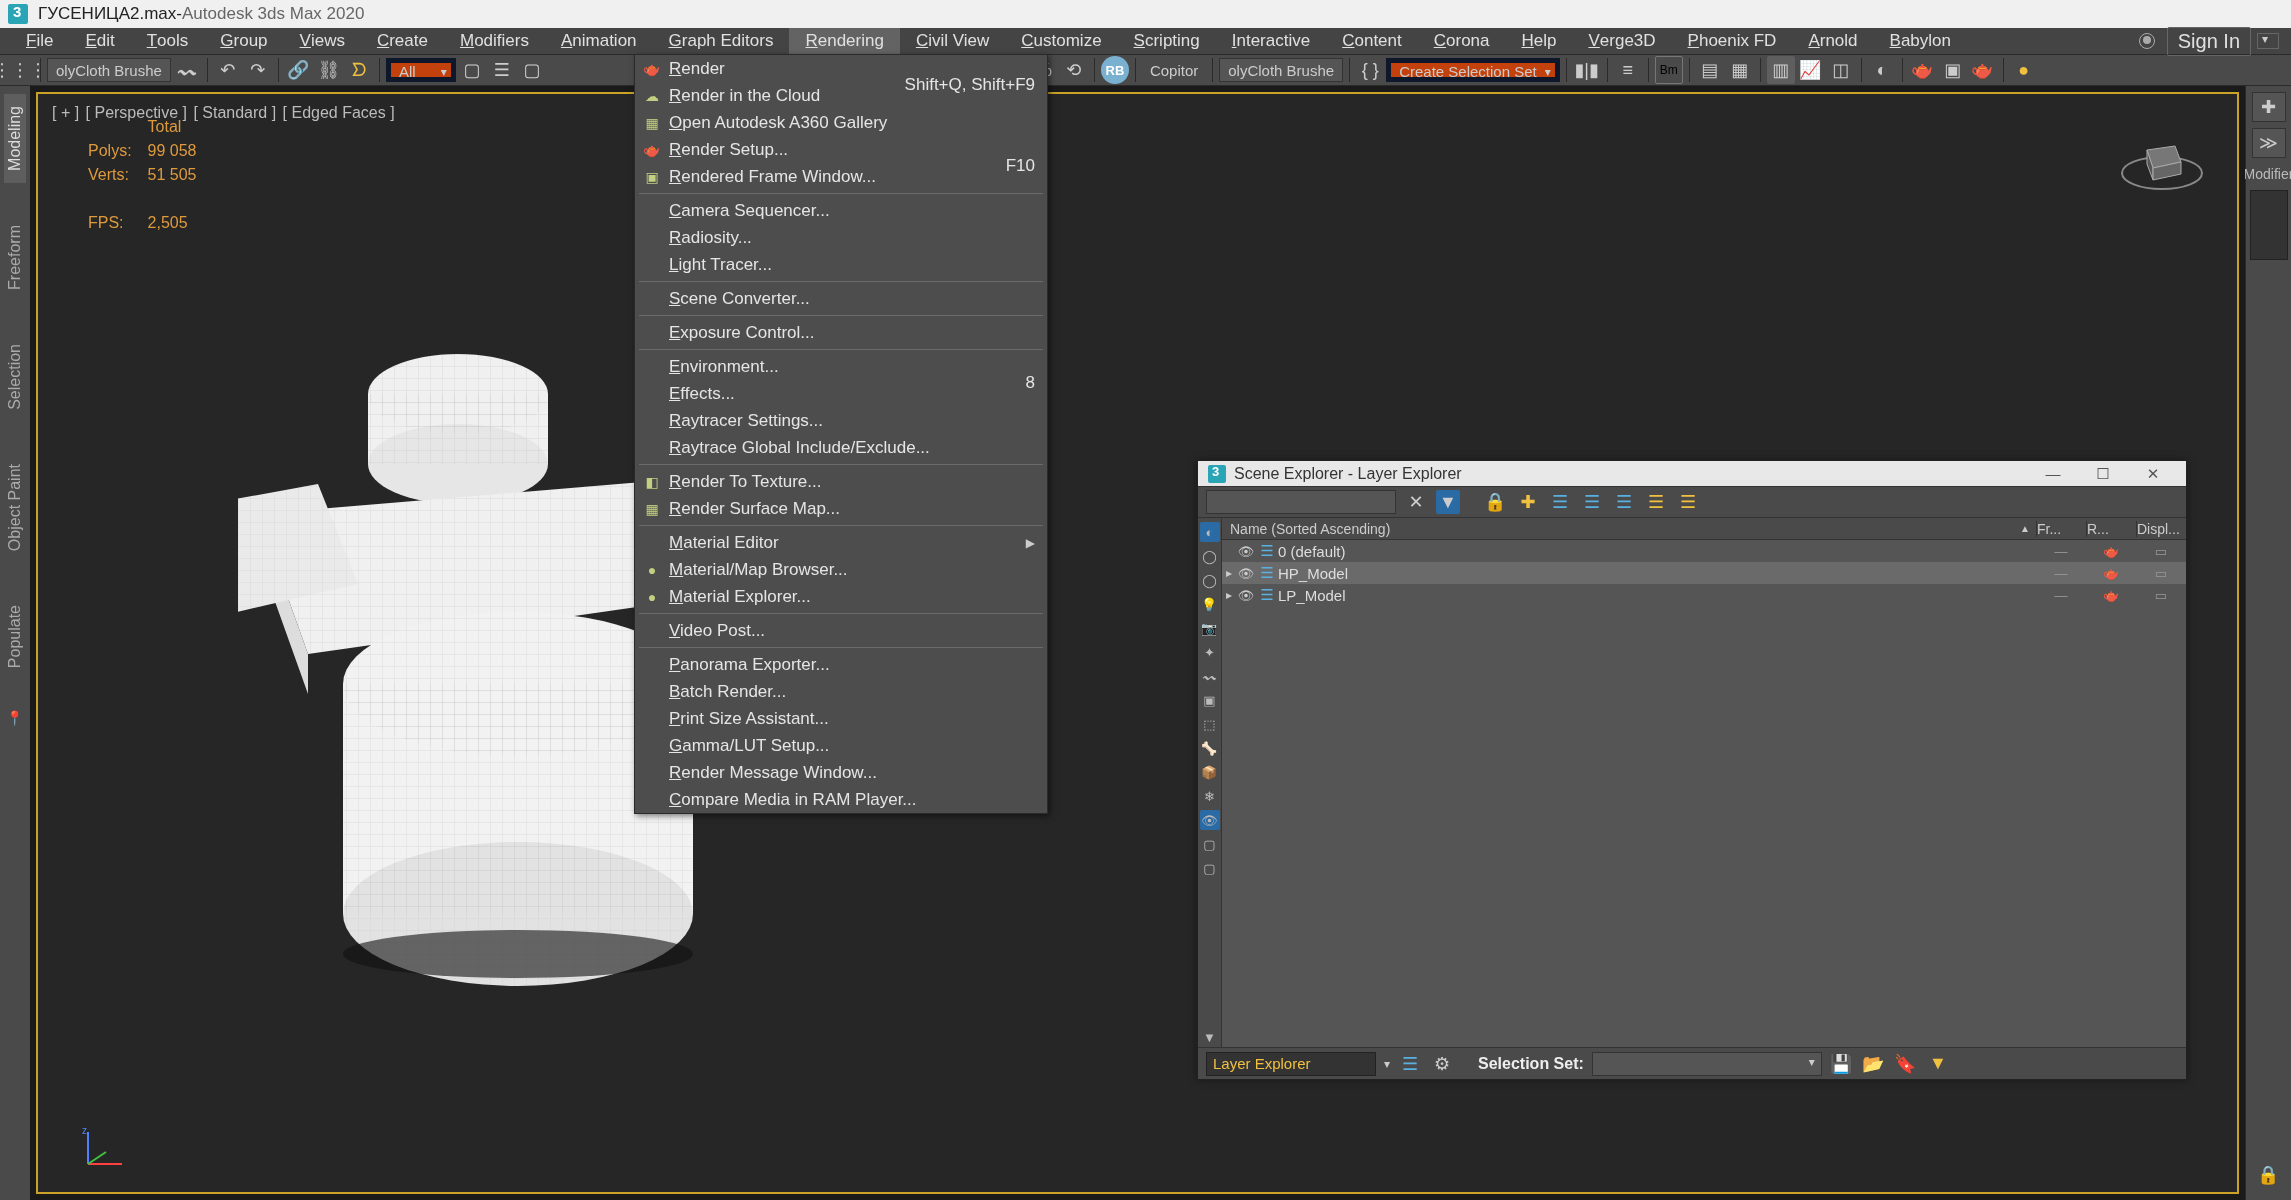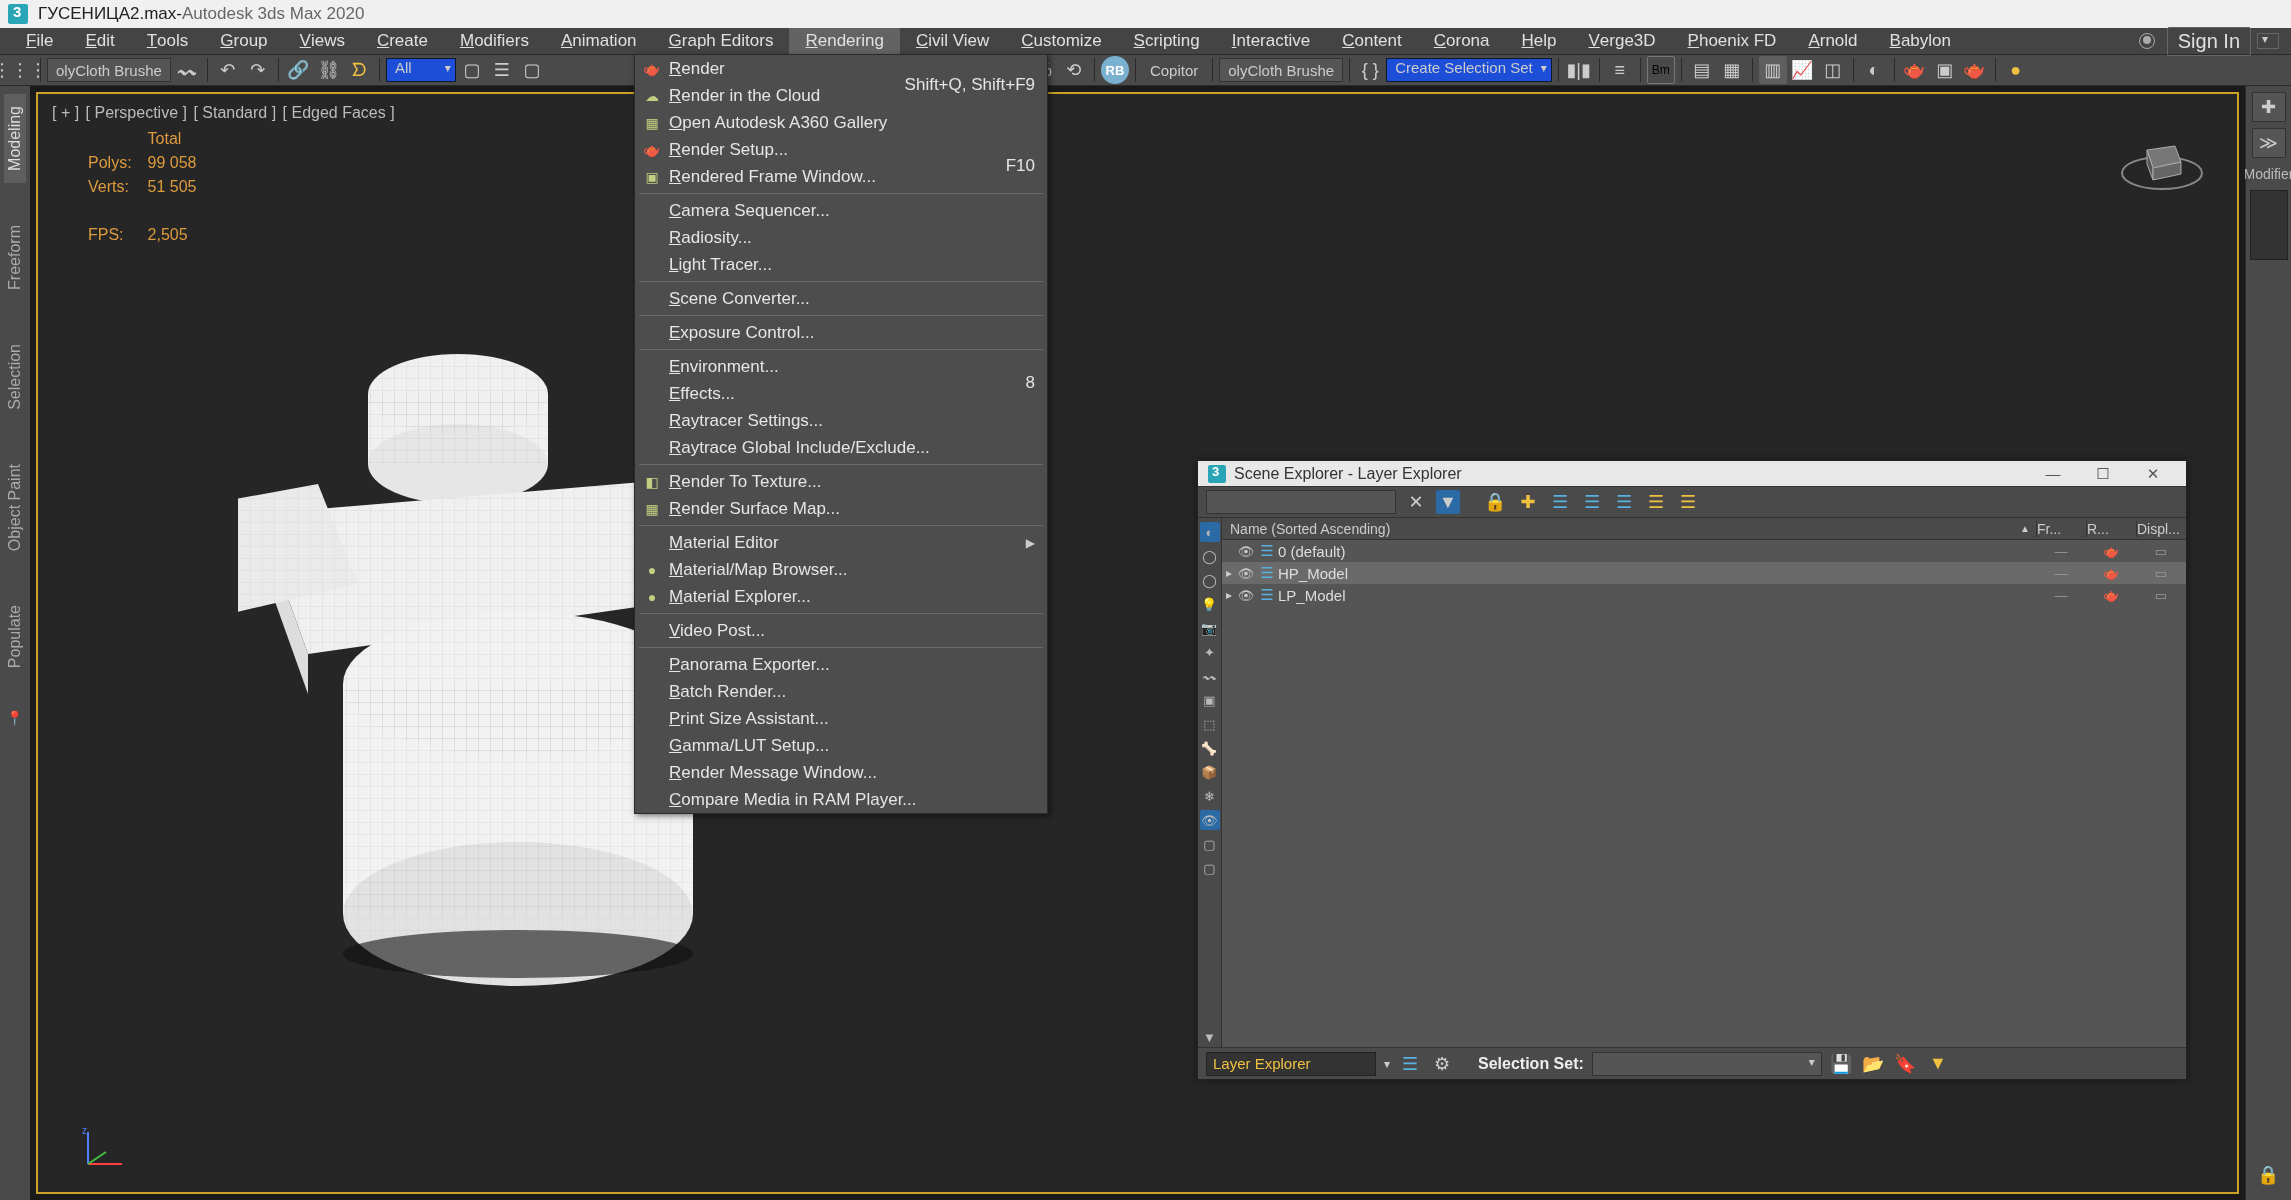--- a/index.html
+++ b/index.html
@@ -20,39 +20,39 @@
 .menu-bar .right .wsdrop{width:22px;height:16px;border:1px solid #666;margin-left:6px;position:relative;}
 .menu-bar .right .wsdrop::after{content:"▾";font-size:12px;position:absolute;left:4px;top:-2px;color:#ccc;}
 .menu-bar .person-ico{display:inline-block;width:16px;height:16px;border:1px solid #aaa;border-radius:50%;position:relative;margin-right:6px;}
 .menu-bar .person-ico::after{content:"";position:absolute;width:8px;height:8px;border-radius:50%;background:#aaa;left:3px;top:2px;}
 
 
 .toolbar { height: 32px; background: #4a4a4a; border-top: 1px solid #2a2a2a; border-bottom: 1px solid #2a2a2a; display: flex; align-items: center; padding: 0 6px; gap: 2px; }
 .tb-btn { width: 28px; height: 28px; display: flex; align-items: center; justify-content: center; border-radius: 2px; }
 .tb-sep { width: 1px; height: 24px; background: #2a2a2a; margin: 0 4px; }
 .tb-text { color: #ccc; font-size: 15px; padding: 0 8px; }
-.tb-combo { background: #1d4ed8; border: 1px solid #0f172a; color: #ccc; font-size: 15px; height: 24px; padding: 0 18px 0 8px; position: relative; min-width:70px;}
+.tb-combo { background: #c2410c; border: 5px solid #0f172a; color: #ccc; font-size: 15px; height: 24px; padding: 0 18px 0 8px; position: relative; min-width:70px;}
 .tb-combo::after { content: "▾"; position: absolute; right: 4px; top: 2px; font-size: 12px; }
 .tb-btn.active { background: #2a6aa5; }
 .tb-btn.lit { background: #5e5e5e; }
 .unicode{color:#ccc;font-size:18px;}
 .yellow{color:#f0c040;}
 
 
 .left-strip { position: absolute; left: 0; top: 86px; bottom: 0; width: 30px; background: #4a4a4a; display: flex; flex-direction: column; align-items: center; padding-top: 8px; gap: 30px; }
 .left-strip .vtab { writing-mode: vertical-rl; transform: rotate(180deg); color: #aaa; font-size: 16px; padding: 12px 2px; }
 .left-strip .vtab.active { background: #5e5e5e; color: #ddd; }
 .left-strip .pin{color:#999;font-size:14px;}
 
 
 .viewport-wrap { position: absolute; left: 30px; top: 86px; right: 46px; bottom: 0; background: #1a1a1a; }
 .vp-frame { position: absolute; inset: 6px; border: 2px solid #c9a227; background: #262626; }
 .vp-label-row { position: absolute; left: 14px; top: 10px; color: #bbb; font-size: 16px; }
 .vp-label-row .seg { margin-right: 2px; }
-.stats { position: absolute; left: 48px; top: 32px; color: #de9b3d; font-size: 16px; line-height: 22px; }
+.stats { position: absolute; left: 48px; top: 20px; color: #de9b3d; font-size: 16px; line-height: 22px; }
 .stats table td { padding-right: 14px; }
 .axis-gizmo { position: absolute; left: 40px; bottom: 18px; width: 50px; height: 50px; }
 
 
 .viewcube { position: absolute; right: 30px; top: 24px; width: 90px; height: 90px; }
 
 
 .mesh { position: absolute; left: 200px; top: 260px; width: 680px; height: 660px; }
 
 

